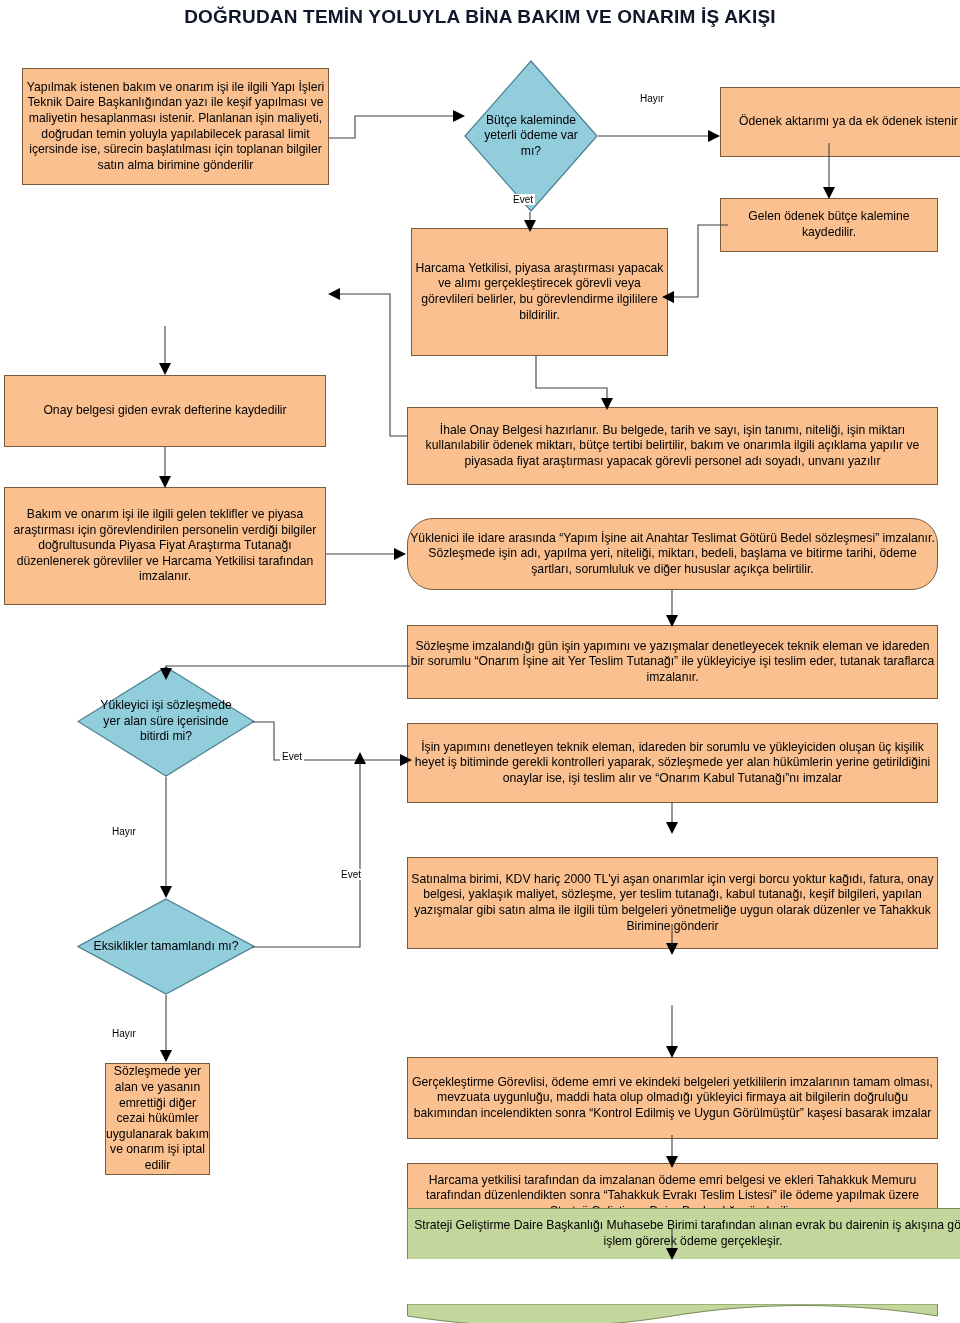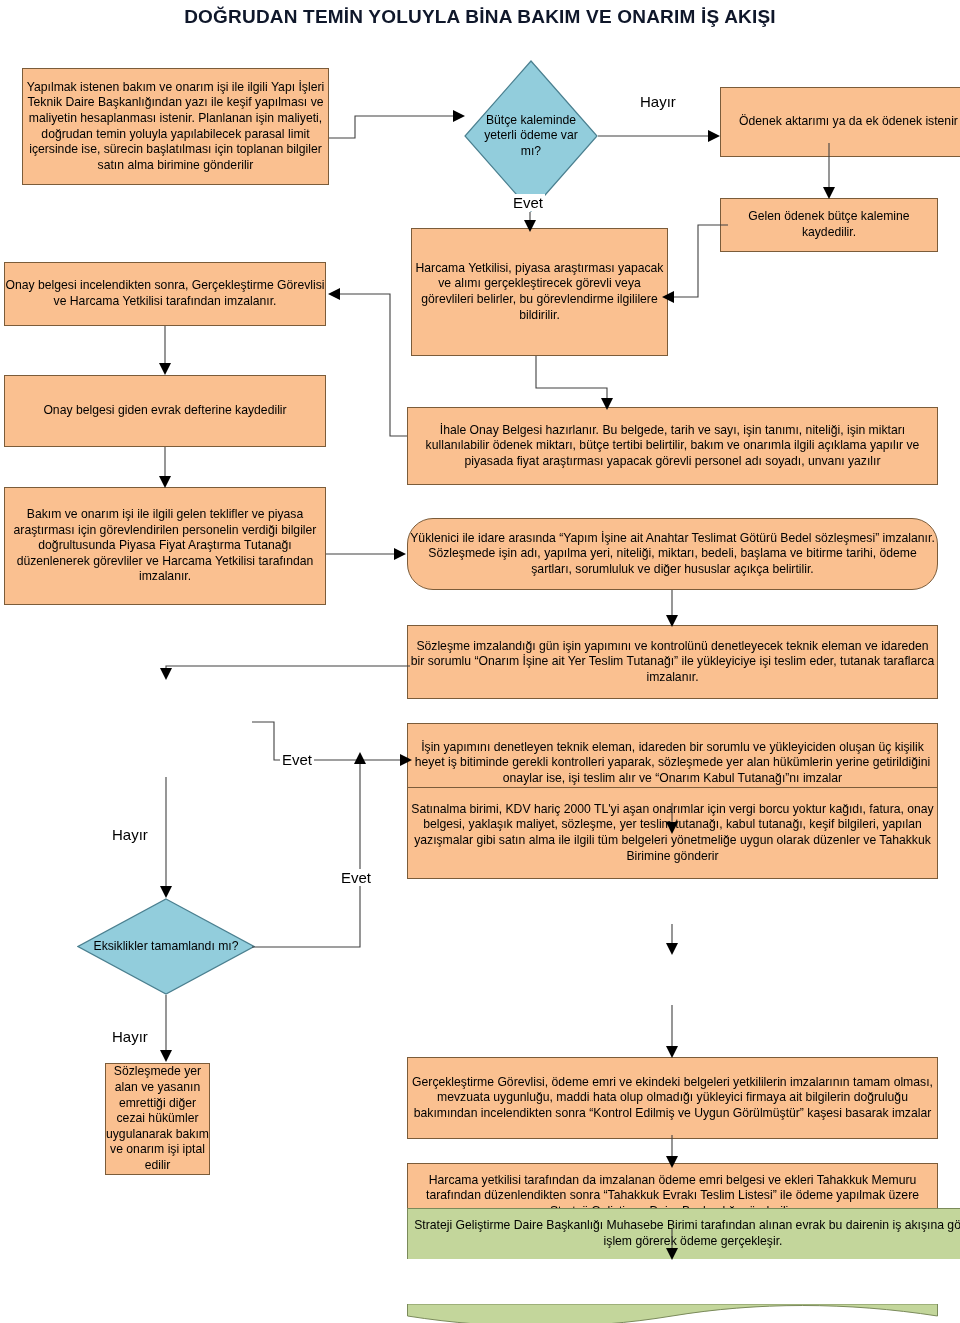--- a/index.html
+++ b/index.html
@@ -82,21 +82,21 @@
     fill: none;
     stroke: #404040;
     stroke-width: 1.1;
   }
   .edge polygon {
     fill: #000000;
     stroke: none;
   }
   .elabel {
     position: absolute;
-    font-size: 15px;
+    font-size: 10px;
     color: #000000;
     background: #ffffff;
     padding: 0 2px;
     white-space: nowrap;
   }
 </style>
 </head>
 <body>
 
 <div id="canvas">
@@ -123,46 +123,49 @@
   </div>
 
   <div class="node proc" style="left:411px; top:228px; width:257px; height:128px;">
     <span>Harcama Yetkilisi, piyasa araştırması yapacak ve alımı gerçekleştirecek görevli veya görevlileri belirler, bu görevlendirme ilgililere bildirilir.</span>
   </div>
 
   <div class="node proc" style="left:407px; top:407px; width:531px; height:78px;">
     <span>İhale Onay Belgesi hazırlanır. Bu belgede, tarih ve sayı, işin tanımı, niteliği, işin miktarı kullanılabilir ödenek miktarı, bütçe tertibi belirtilir, bakım ve onarımla ilgili açıklama yapılır ve piyasada fiyat araştırması yapacak görevli personel adı soyadı, unvanı yazılır</span>
   </div>
 
-  <div class="node proc" style="left:4px; top:262px; width:322px; height:64px;">
-    <span>Onay belgesi incelendikten sonra, Gerçekleştirme Görevlisi ve Harcama Yetkilisi tarafından imzalanır.</span>
-  </div>
 
   <div class="node proc" style="left:4px; top:375px; width:322px; height:72px;justify-content:center;">
     <span>Onay belgesi giden evrak defterine kaydedilir</span>
   </div>
 
   <div class="node proc" style="left:4px; top:487px; width:322px; height:118px;">
     <span>Bakım ve onarım işi ile ilgili gelen teklifler ve piyasa araştırması için görevlendirilen personelin verdiği bilgiler doğrultusunda Piyasa Fiyat Araştırma Tutanağı düzenlenerek görevliler ve Harcama Yetkilisi tarafından imzalanır.</span>
   </div>
 
   <div class="node proc" style="left:407px; top:518px; width:531px; height:72px;border-radius:26px;">
     <span>Yüklenici ile idare arasında “Yapım İşine ait Anahtar Teslimat Götürü Bedel sözleşmesi” imzalanır. Sözleşmede işin adı, yapılma yeri, niteliği, miktarı, bedeli, başlama ve bitirme tarihi, ödeme şartları, sorumluluk ve diğer hususlar açıkça belirtilir.</span>
   </div>
 
   <div class="node proc" style="left:407px; top:625px; width:531px; height:74px;">
-    <span>Sözleşme imzalandığı gün işin yapımını ve kontrolünü denetleyecek teknik eleman ve idareden bir sorumlu “Onarım İşine ait Yer Teslim Tutanağı” ile yükleyiciye işi teslim eder, tutanak taraflarca imzalanır.</span>
-  </div>
-
+    <span>Sözleşme imzalandığı gün işin yapımını ve yazışmalar denetleyecek teknik eleman ve idareden bir sorumlu “Onarım İşine ait Yer Teslim Tutanağı” ile yükleyiciye işi teslim eder, tutanak taraflarca imzalanır.</span>
+  </div>
+
+  <div class="decision" style="left:77px; top:666px; width:178px; height:111px;">
+    <svg class="dia-bg" viewBox="0 0 178 111" preserveAspectRatio="none">
+      <polygon points="89,1 177,55.5 89,110 1,55.5" fill="#92CDDC" stroke="#4a7f8f" stroke-width="1.2"></polygon>
+    </svg>
+    <div class="dia-label">Yükleyici işi sözleşmede yer alan süre içerisinde bitirdi mi?</div>
+  </div>
 
   <div class="node proc" style="left:407px; top:723px; width:531px; height:80px;">
     <span>İşin yapımını denetleyen teknik eleman, idareden bir sorumlu ve yükleyiciden oluşan üç kişilik heyet iş bitiminde gerekli kontrolleri yaparak, sözleşmede yer alan hükümlerin yerine getirildiğini onaylar ise, işi teslim alır ve “Onarım Kabul Tutanağı”nı imzalar</span>
   </div>
 
-  <div class="node proc" style="left:407px; top:787px; width:531px; height:92px;">
+  <div class="node proc" style="left:407px; top:857px; width:531px; height:92px;">
     <span>Satınalma birimi, KDV hariç 2000 TL'yi aşan onarımlar için vergi borcu yoktur kağıdı, fatura, onay belgesi, yaklaşık maliyet, sözleşme, yer teslim tutanağı, kabul tutanağı, keşif bilgileri, yapılan yazışmalar gibi satın alma ile ilgili tüm belgeleri yönetmeliğe uygun olarak düzenler ve Tahakkuk Birimine gönderir</span>
   </div>
 
   <div class="decision" style="left:77px; top:898px; width:178px; height:97px;">
     <svg class="dia-bg" viewBox="0 0 178 97" preserveAspectRatio="none">
       <polygon points="89,1 177,48.5 89,96 1,48.5" fill="#92CDDC" stroke="#4a7f8f" stroke-width="1.2"></polygon>
     </svg>
     <div class="dia-label">Eksiklikler tamamlandı mı?</div>
   </div>
 

